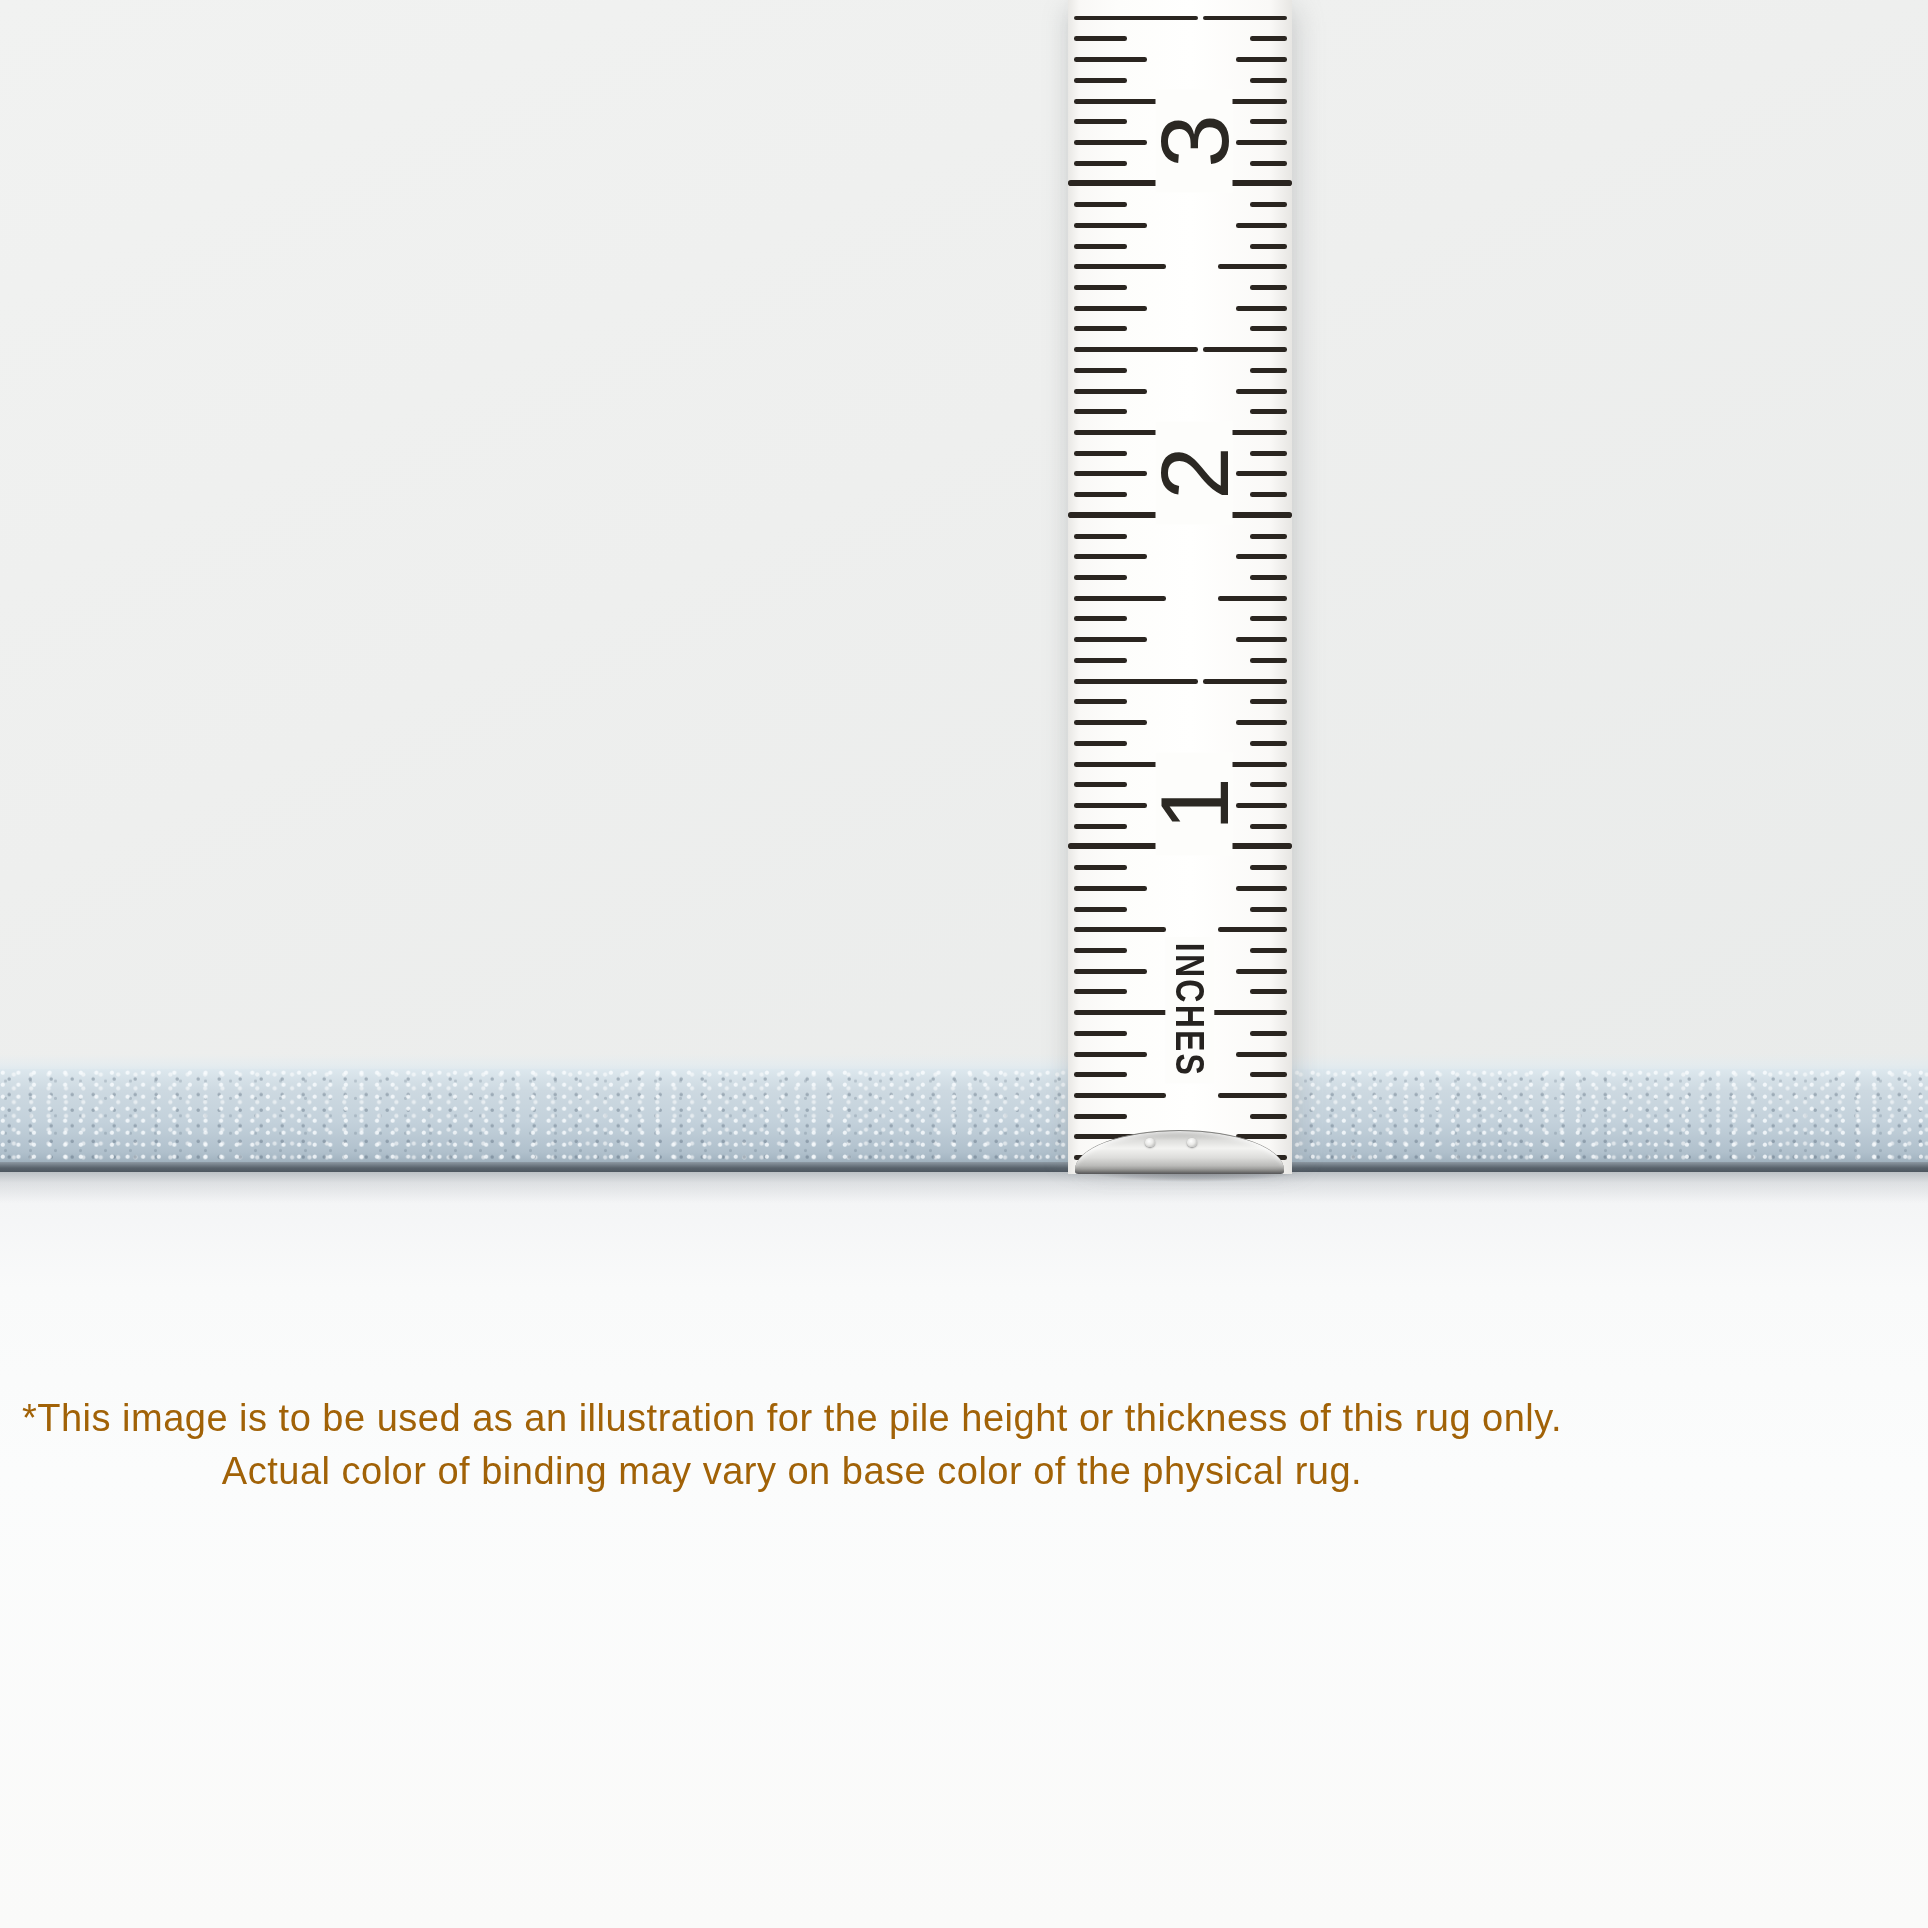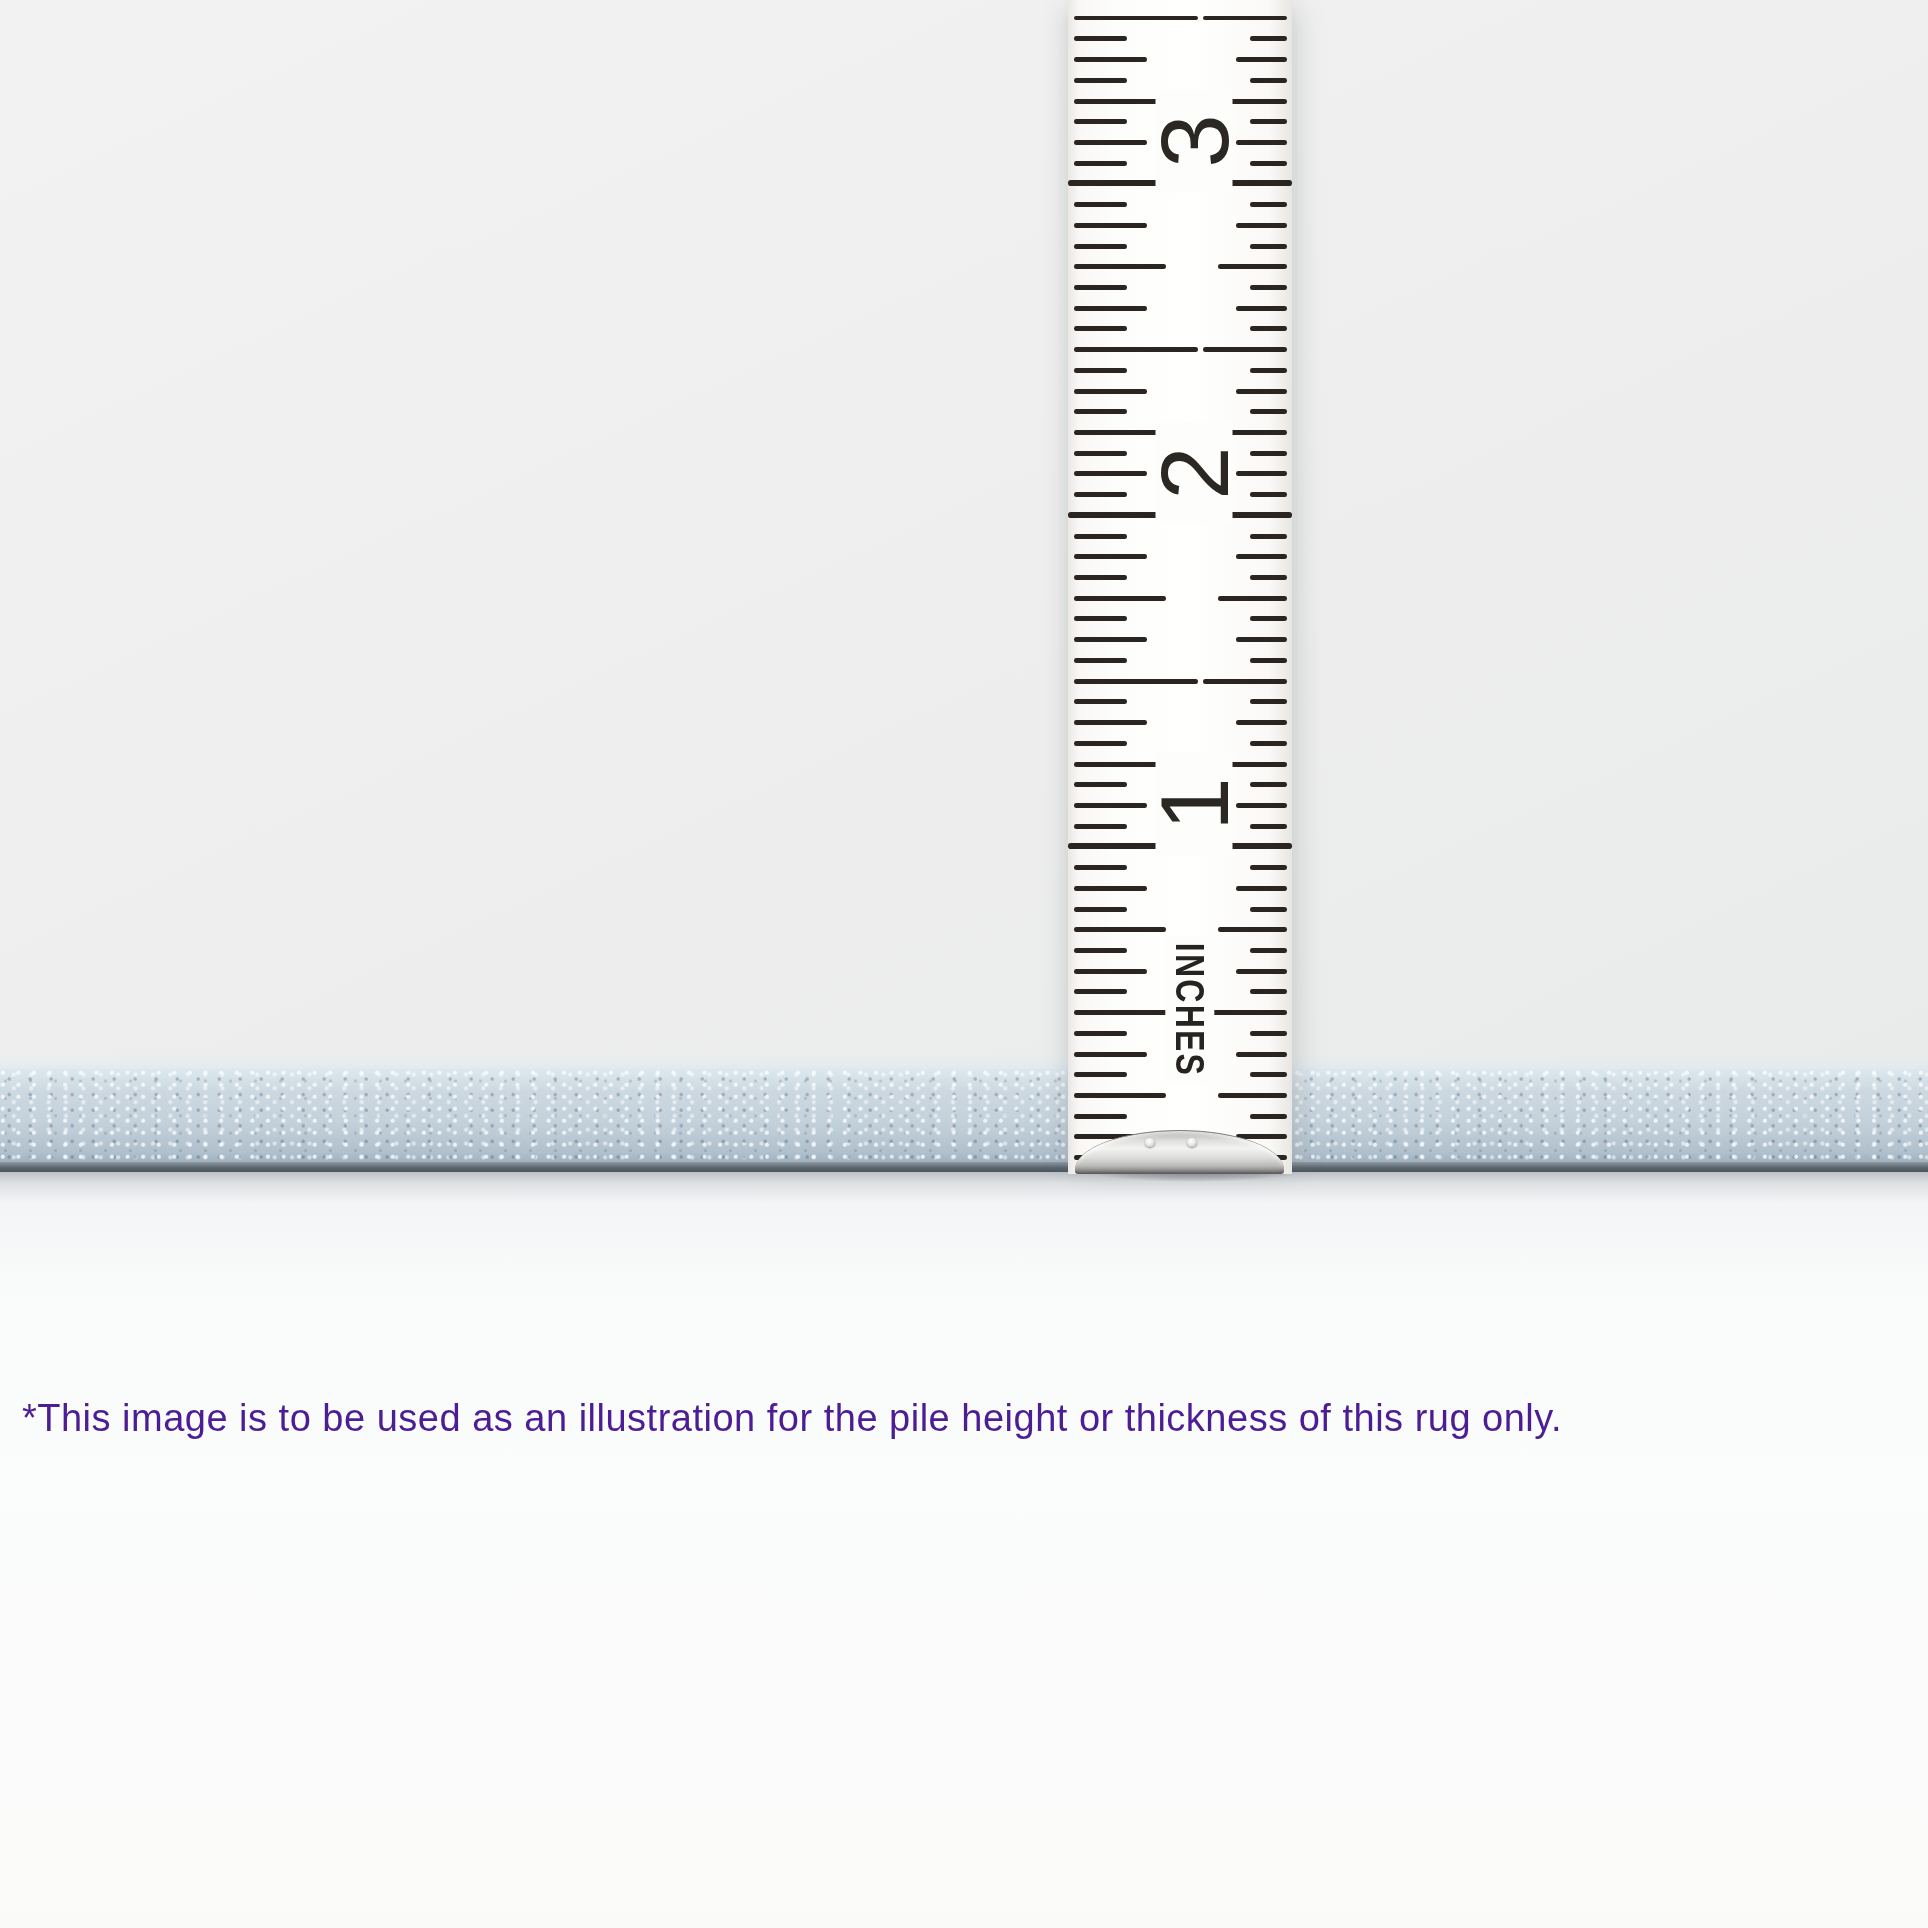--- a/index.html
+++ b/index.html
@@ -54,21 +54,21 @@
     border-radius:105px 105px 3.7px 3.7px / 40px 40px 2.8px 2.8px;
     background:linear-gradient(to bottom,#a9a9a7 0%,#dededc 22%,#f3f3f1 40%,#dddddb 62%,#bcbcba 80%,#929290 94%,#77777a 100%);
     border-top:1.8px solid #80807e;
     box-shadow:inset 0 -4.6px 5.5px -2.8px rgba(40,40,42,.55), inset 0 5.5px 5.5px -3.7px rgba(255,255,255,.9);}
   .rivet{position:absolute;top:7.3px;width:10px;height:9.2px;border-radius:50%;
     background:radial-gradient(circle at 40% 35%,#ffffff 0%,#e9e9e7 45%,#a5a5a3 100%);
     box-shadow:0 0.9px 1.8px rgba(70,70,72,.6);}
   .rivet.r1{left:70px;} .rivet.r2{left:112px;}
   
   .caption{position:absolute;left:0;top:1392px;width:1584px;z-index:5;
-    text-align:center;color:#4c1d95;font-size:38px;line-height:53px;letter-spacing:0.5px;font-weight:400;}
+    text-align:center;color:#a16207;font-size:38px;line-height:53px;letter-spacing:0.5px;font-weight:400;}
 </style>
 </head>
 <body>
 
 <div class="scene">
 
   <div class="wall"></div>
 
   <div class="rug">
     <div class="rug-fuzz"></div>
@@ -199,16 +199,17 @@
       </div>
     <div class="unit-label">INCHES</div>
     <div class="tip">
       <div class="rivet r1"></div>
       <div class="rivet r2"></div>
     </div>
   </div>
 
   <div class="caption">
     <div>*This image is to be used as an illustration for the pile height or thickness of this rug only.</div>
+    <div>Actual color of binding may vary on base color of the physical rug.</div>
   </div>
 
 </div>
 
 
 </body></html>

